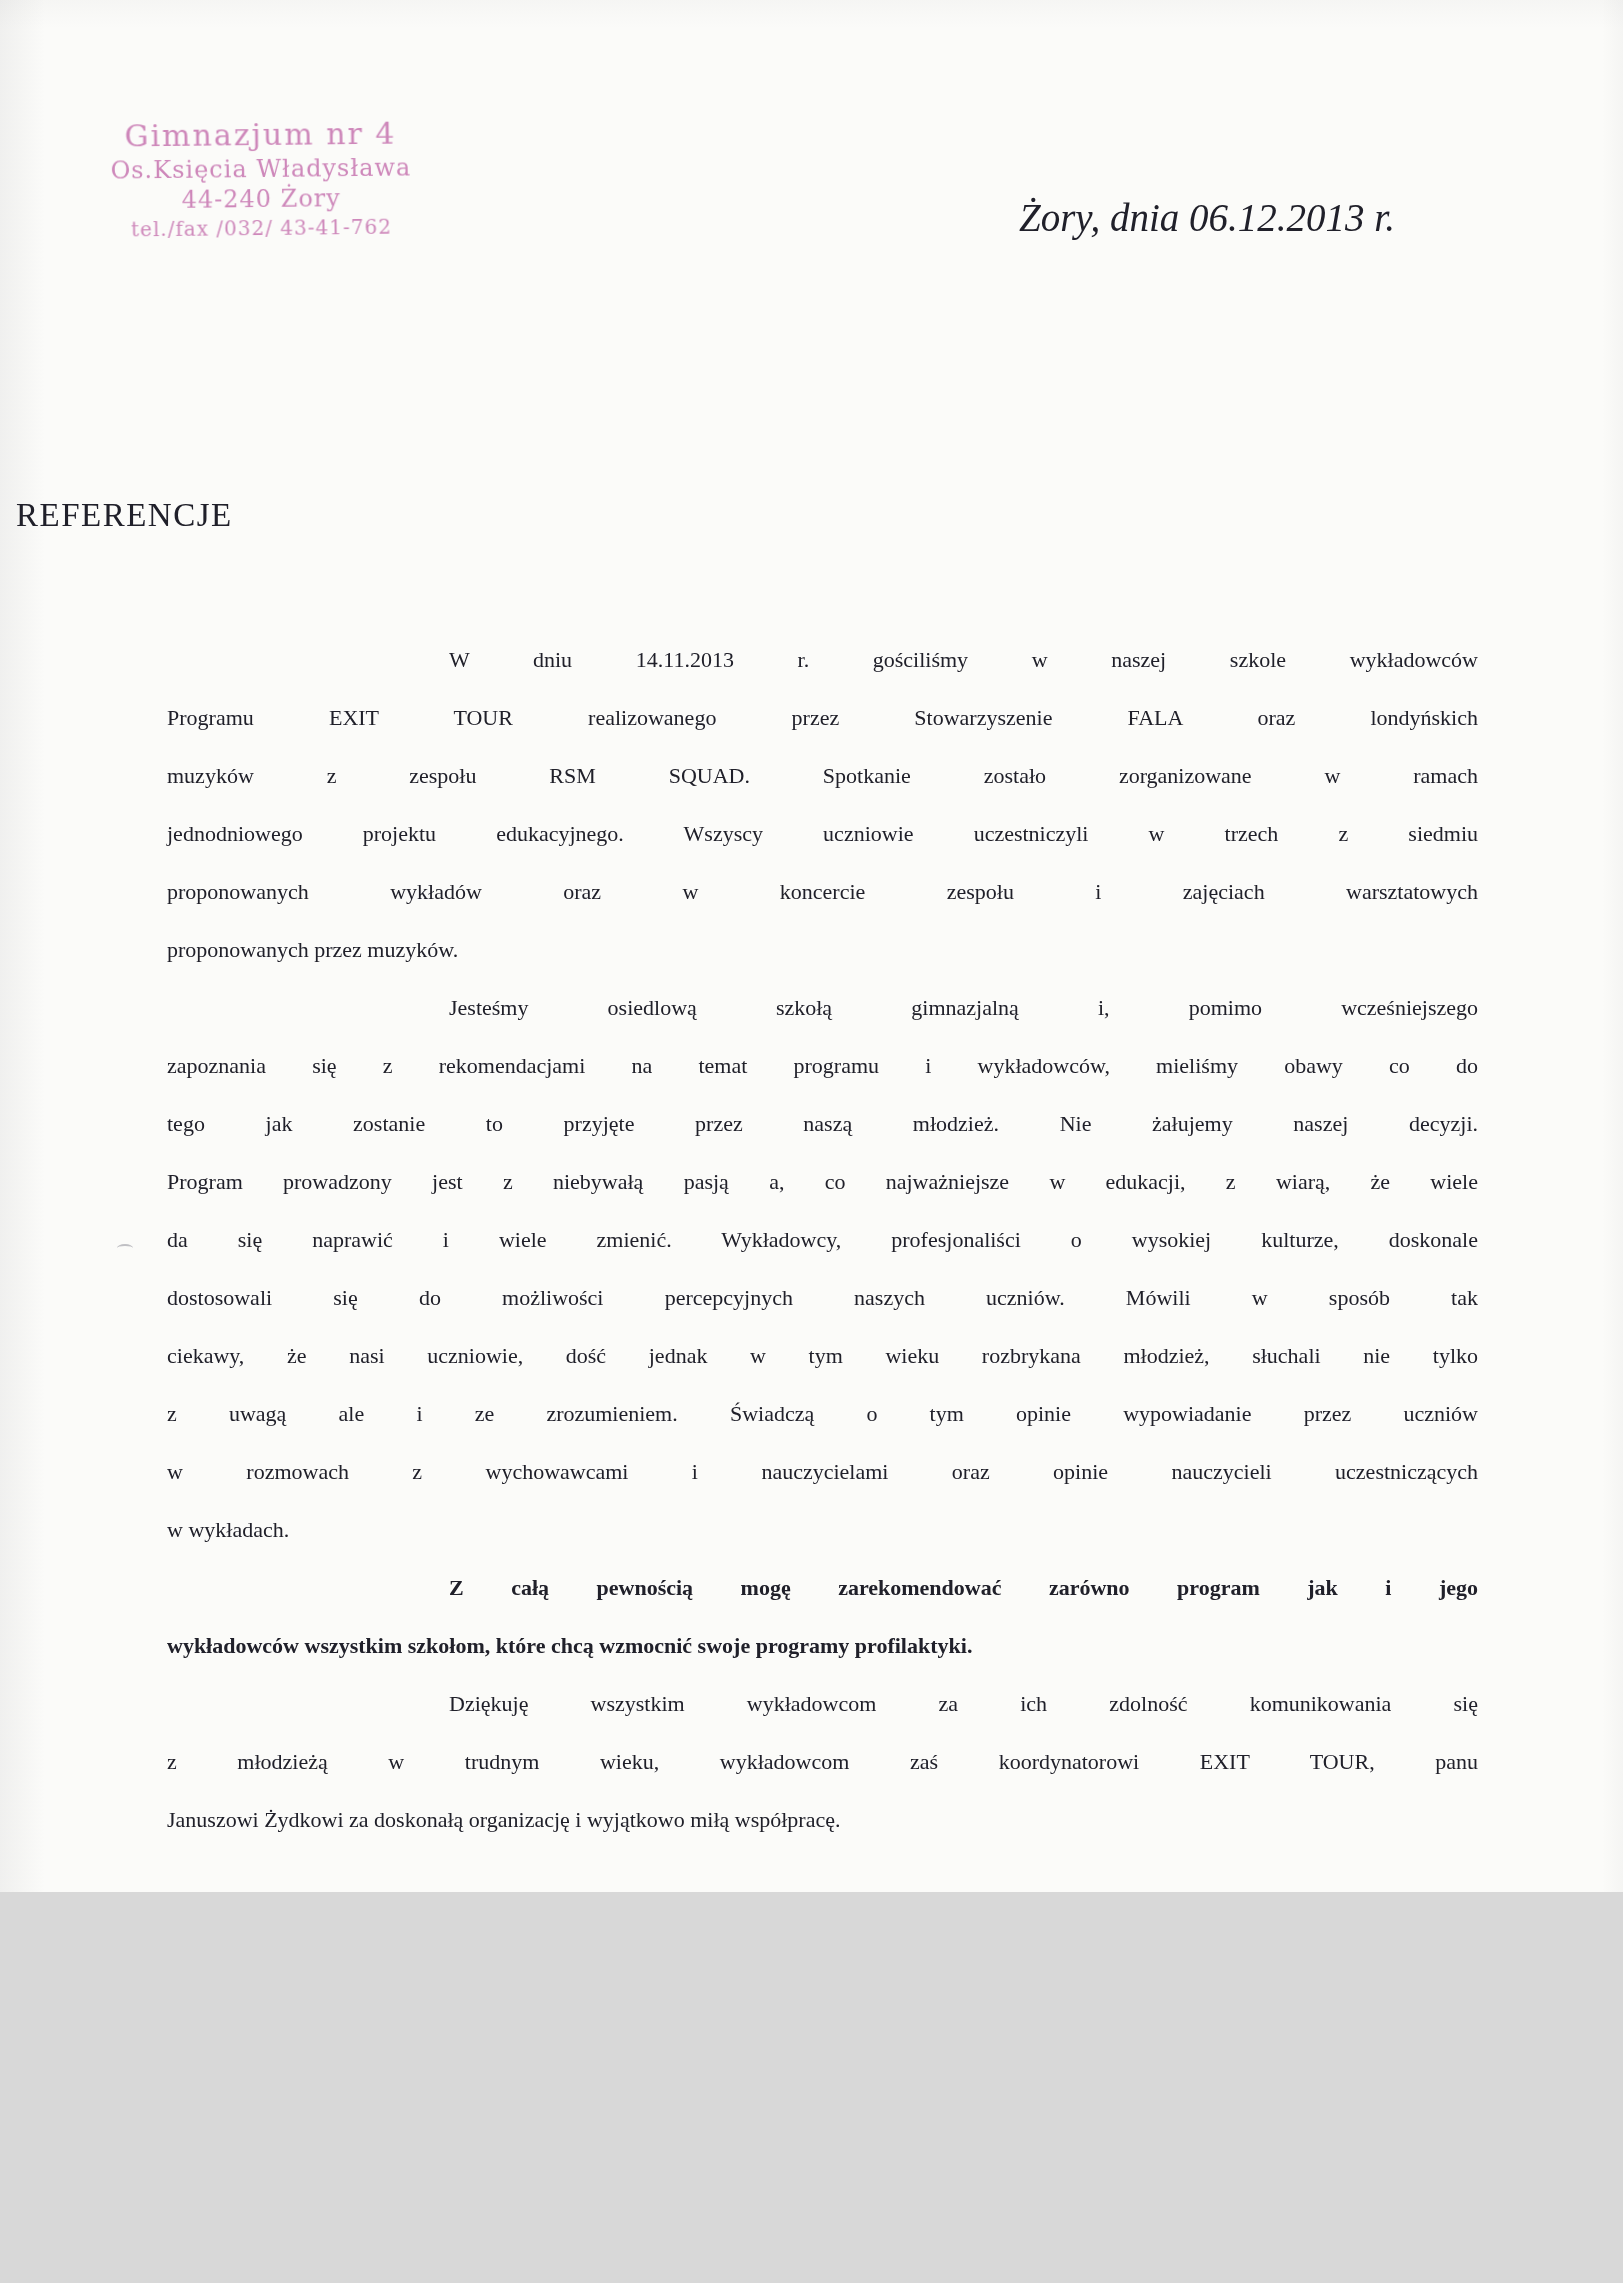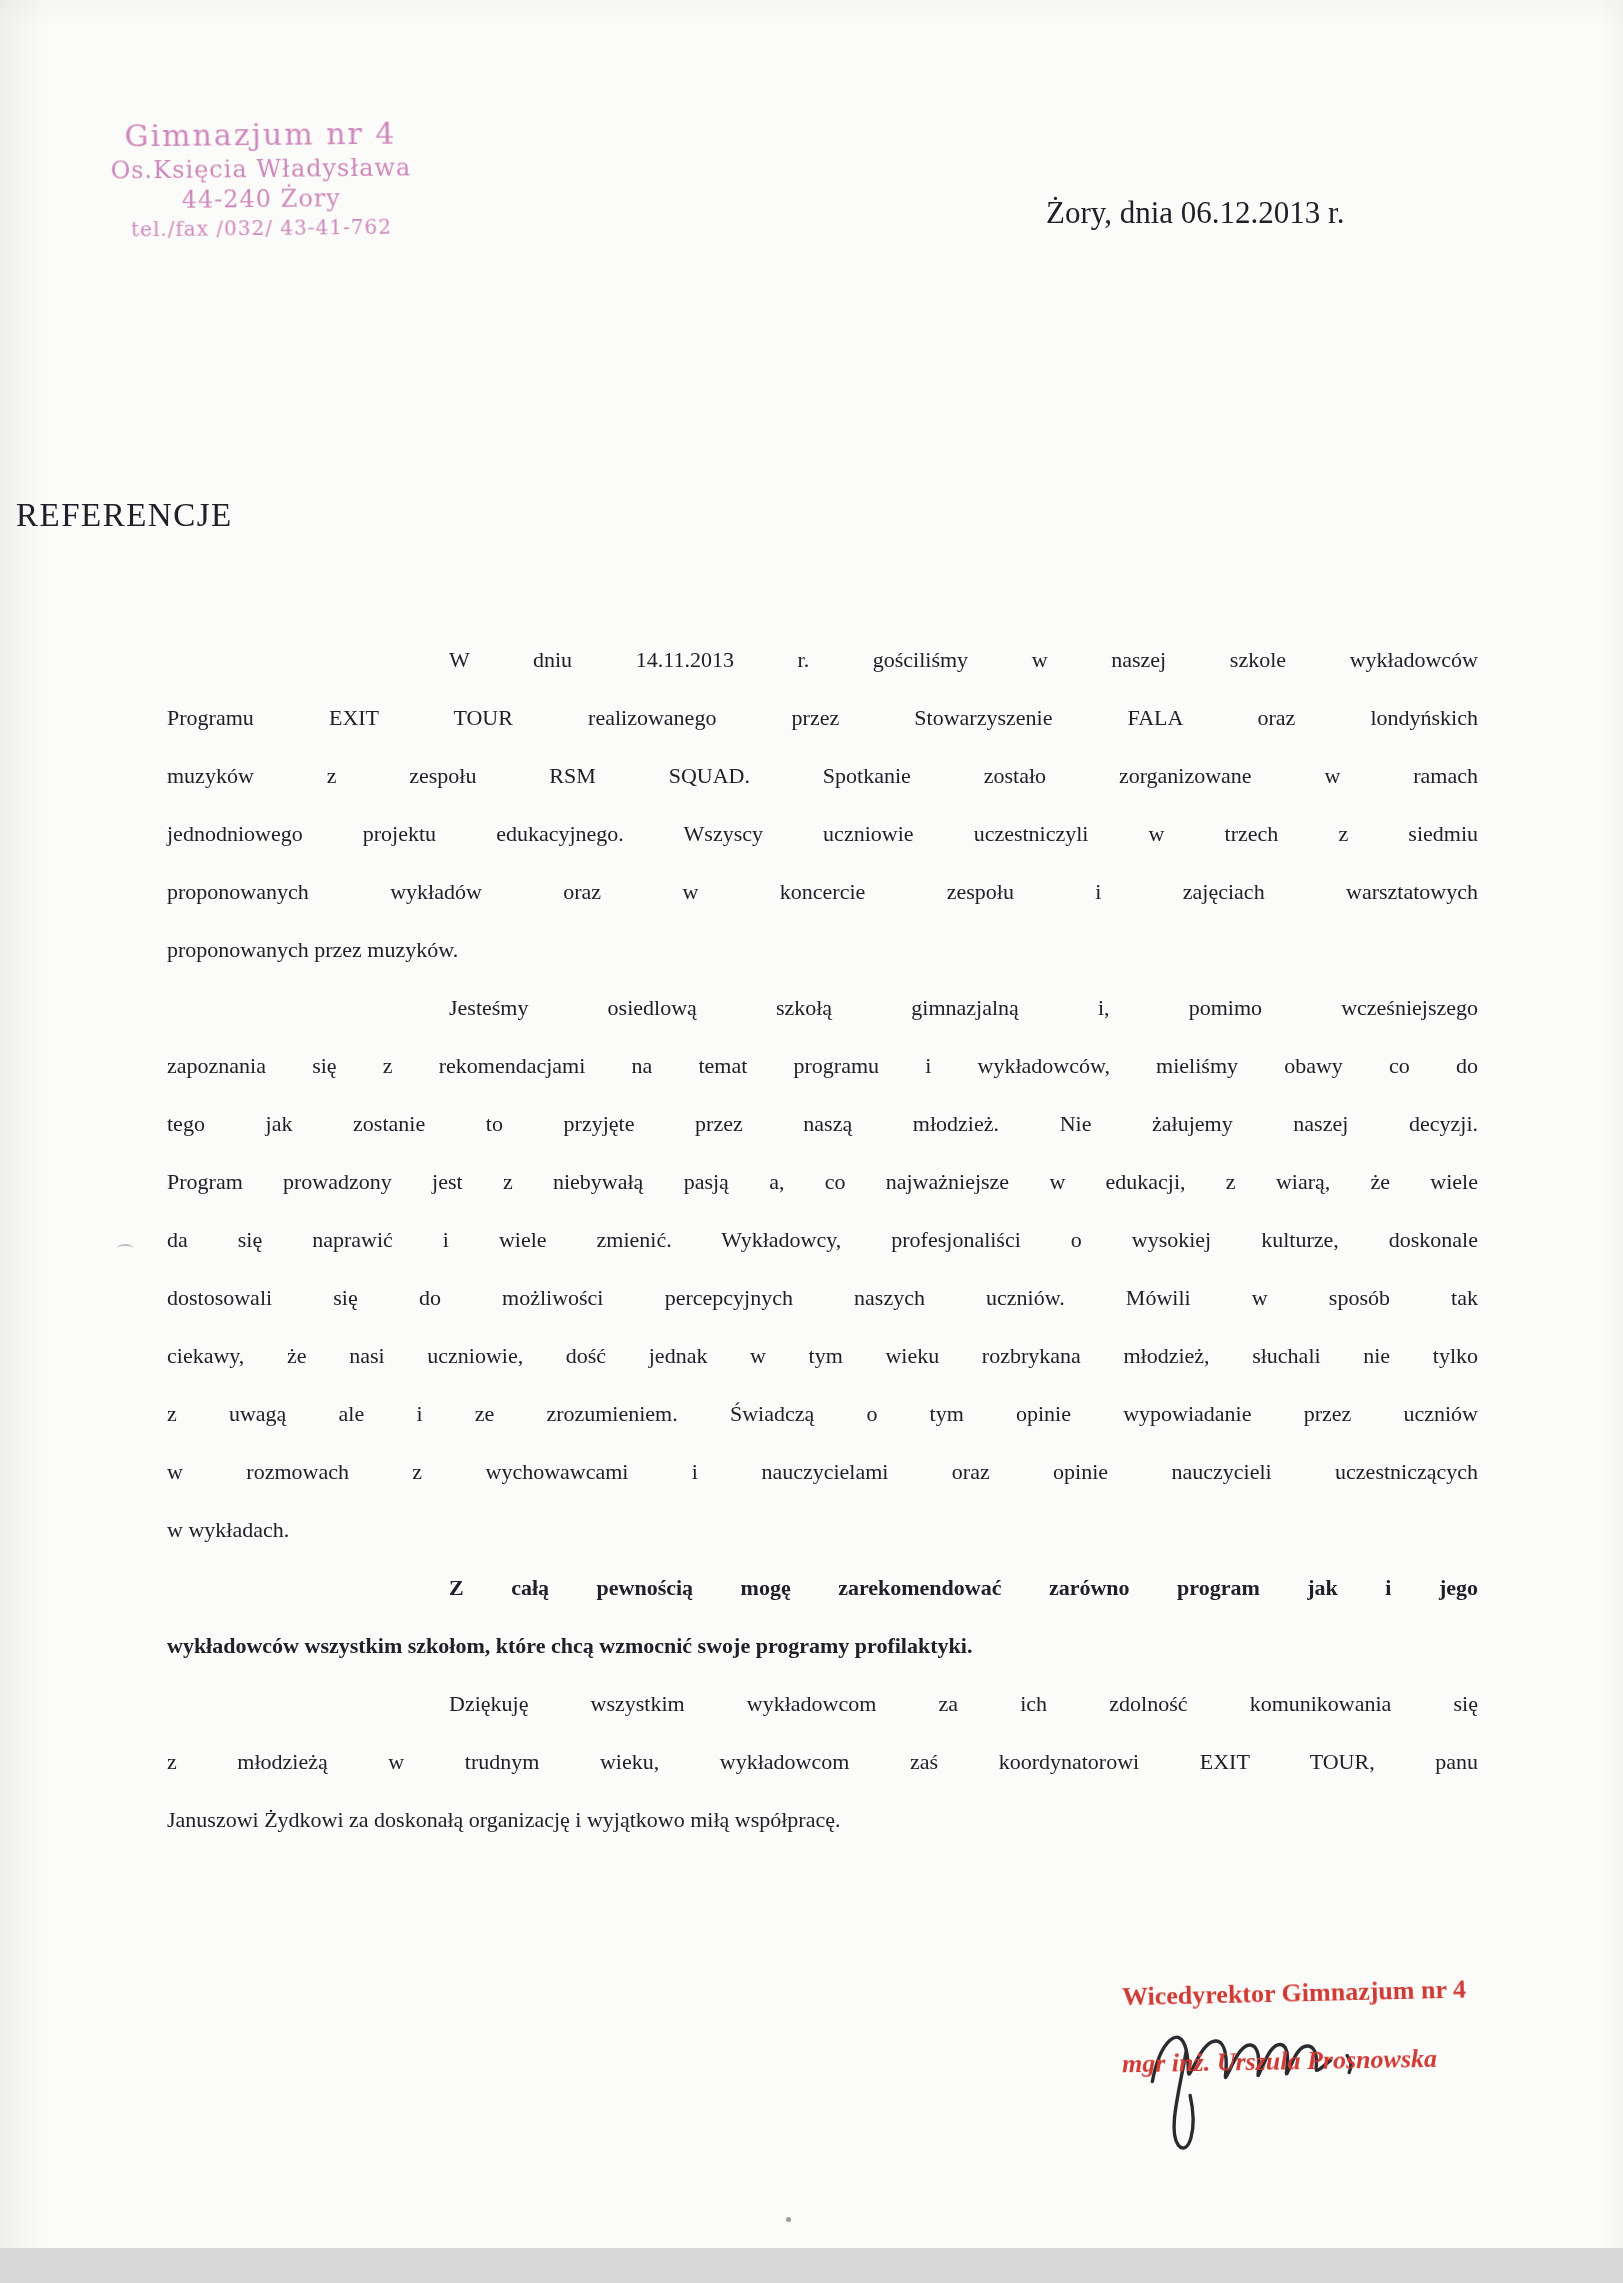--- a/index.html
+++ b/index.html
@@ -1,18 +1,18 @@
 <!DOCTYPE html>
 <html style="--ink: #20202a; --stamp-pink: #c878b2; --stamp-red: #cf3a34;"><head>
 <meta charset="utf-8">
 <style>
   html,body { margin:0; padding:0; background:#d8d8d8; }
   .page {
     position:relative;
-    width:1624px; height:2248px;
+    width:1624px; height:1892px;
     margin:0 auto;
     background:#fbfbf9;
     font-family:"Liberation Serif", serif;
     color:var(--ink,#20202a);
     overflow:hidden;
   }
   .page::before {
     content:""; position:absolute; inset:0; pointer-events:none;
     background:
       linear-gradient(90deg, rgba(140,140,145,.10), rgba(140,140,145,0) 45px),
@@ -29,22 +29,22 @@
     filter:blur(0.4px);
     opacity:.88;
     font-family:"DejaVu Serif", serif;
   }
   .school-stamp .l1 { font-size:30px; letter-spacing:2px; }
   .school-stamp .l2 { font-size:24px; letter-spacing:1px; margin-top:3px; }
   .school-stamp .l3 { font-size:24px; letter-spacing:1px; margin-top:2px; }
   .school-stamp .l4 { font-size:20px; letter-spacing:1px; margin-top:3px; }
 
   .dateline {
-    position:absolute; left:1046px; top:195px;
-    font-size:31px; white-space:nowrap;
+    position:absolute; left:1019px; top:195px;
+    font-size:39px; white-space:nowrap;font-style:italic;
   }
 
   .title {
     position:absolute; top:497px; left:16px; width:100%;
     font-weight:normal;
     font-size:33px; letter-spacing:1.5px;
   }
 
   .body-block {
     position:absolute; left:167px; top:631px; width:1311px;

